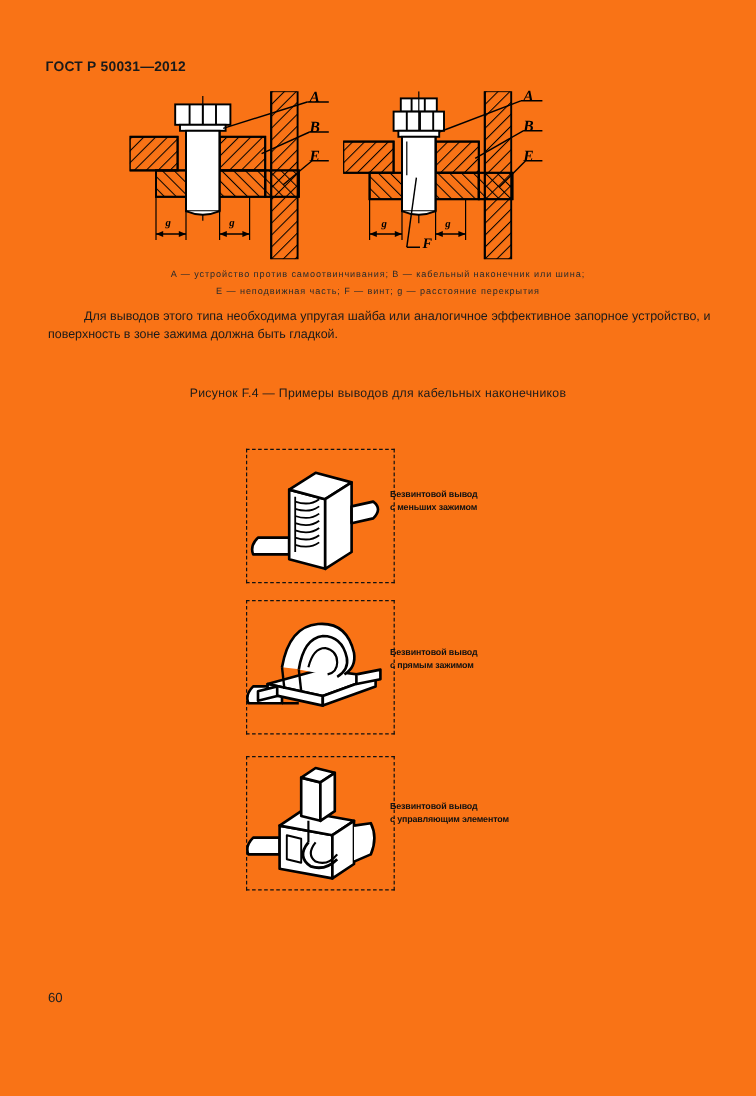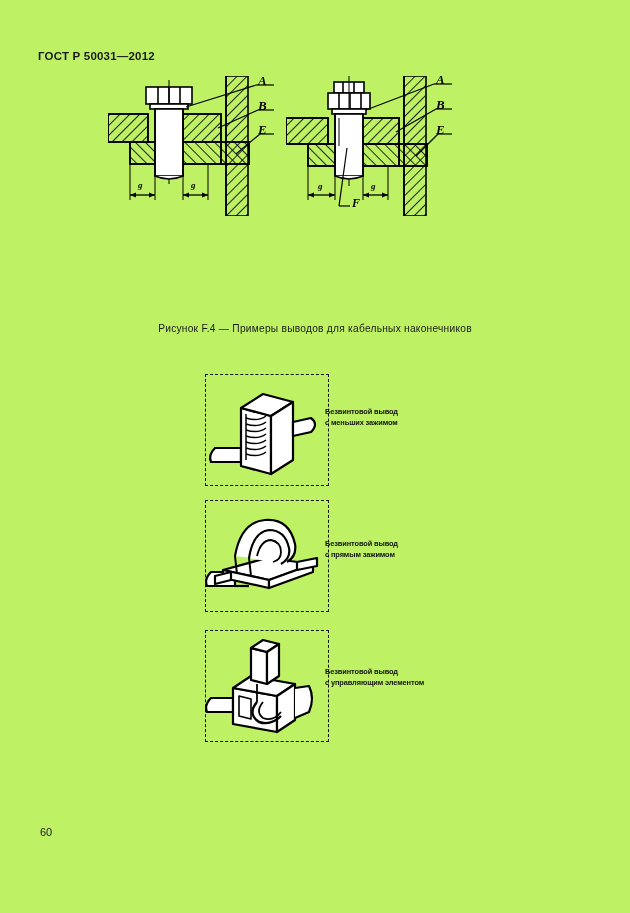--- a/index.html
+++ b/index.html
@@ -11,21 +11,21 @@
     width: 630px;
     height: 913px;
     position: relative;
     font-family: "Liberation Sans", sans-serif;
     color: #000000;
     overflow: hidden;
   }
   .page {
     position: absolute;
     inset: 0;
-    background: #bef264;
+    background: #f97316;
   }
   .doc-header {
     position: absolute;
     left: 38px;
     top: 50px;
     font-size: 11.5px;
     font-weight: bold;
     letter-spacing: 0.2px;
     color: #1a1a1a;
     white-space: nowrap;
@@ -283,23 +283,26 @@
         <span style="position:absolute;left:150px;top:21px;font-family:'Liberation Serif',serif;font-weight:bold;font-style:italic;font-size:13px;">B</span>
         <span style="position:absolute;left:150px;top:46px;font-family:'Liberation Serif',serif;font-weight:bold;font-style:italic;font-size:13px;">E</span>
         <span style="position:absolute;left:32px;top:105px;font-family:'Liberation Serif',serif;font-style:italic;font-weight:bold;font-size:9px;">g</span>
         <span style="position:absolute;left:85px;top:105px;font-family:'Liberation Serif',serif;font-style:italic;font-weight:bold;font-size:9px;">g</span>
         <span style="position:absolute;left:66px;top:120px;font-family:'Liberation Serif',serif;font-weight:bold;font-style:italic;font-size:12px;">F</span>
       </div>
     </div>
   </div>
 
   <div class="legend">
+    <div>A — устройство против самоотвинчивания; B — кабельный наконечник или шина;</div>
+    <div>E — неподвижная часть; F — винт; g — расстояние перекрытия</div>
   </div>
 
   <div class="body-text">
+    <p>Для выводов этого типа необходима упругая шайба или аналогичное эффективное запорное устройство, и поверхность в зоне зажима должна быть гладкой.</p>
   </div>
 
   <div class="fig-caption cap-f4">Рисунок F.4 — Примеры выводов для кабельных наконечников</div>
 
   <div class="fig-block b1">
     <div class="fig-frame"></div>
     <div class="fig-art">
       <svg width="124" height="112" viewBox="0 0 124 112" fill="none" stroke="#000" stroke-width="2.2" stroke-linejoin="round">
 
         <path d="M6 88 L36 88 L36 74 L10 74 Q3 81 6 88 Z" fill="#fff"></path>

